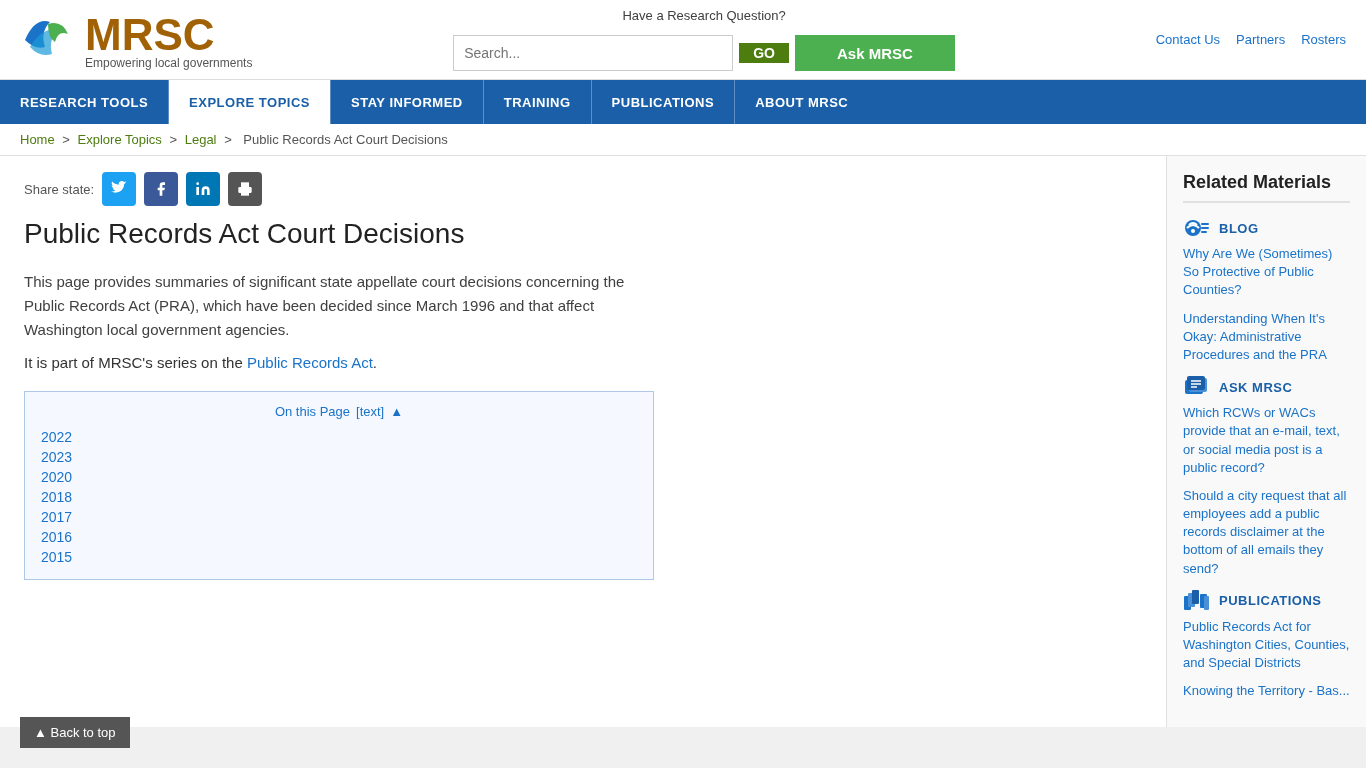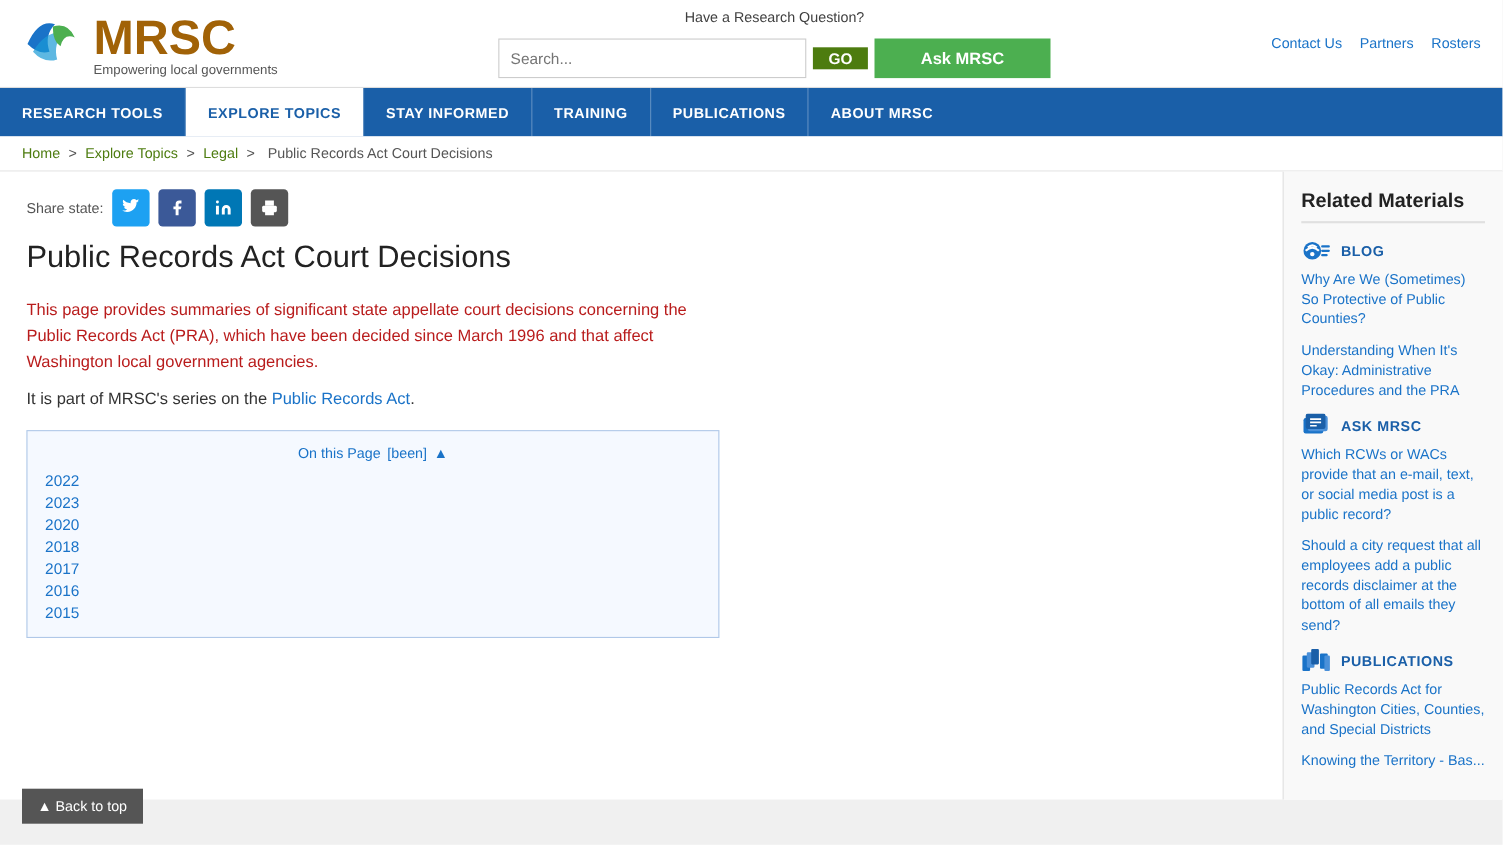--- a/index.html
+++ b/index.html
@@ -154,31 +154,31 @@
         <svg width="16" height="16" viewBox="0 0 24 24" fill="white">
           <polyline points="6 9 6 2 18 2 18 9"></polyline>
           <path d="M6 18H4a2 2 0 01-2-2v-5a2 2 0 012-2h16a2 2 0 012 2v5a2 2 0 01-2 2h-2"></path>
           <rect x="6" y="14" width="12" height="8"></rect>
         </svg>
       </button>
     </div>
 
     <h1 id="page-title">Public Records Act Court Decisions</h1>
 
-    <p id="body-text" class="body-text" style="font-size:15px;line-height:1.6;color:#b91c1c;margin-bottom:12px;max-width:640px;">This page provides summaries of significant state appellate court decisions concerning the Public Records Act (PRA), which have been decided since March 1996 and that affect Washington local government agencies.</p>
+    <p id="body-text" class="body-text" style="font-size:15px;line-height:1.6;color:#404040;margin-bottom:12px;max-width:640px;">This page provides summaries of significant state appellate court decisions concerning the Public Records Act (PRA), which have been decided since March 1996 and that affect Washington local government agencies.</p>
 
     <p id="series-text" class="body-text" style="font-size:15px;color:#333;margin-bottom:20px;max-width:640px;">
       <span>It is part of MRSC's series on the</span>
       <a href="#" style="color:#1a73c8;text-decoration:none;">Public Records Act</a><span>.</span>
     </p>
 
     <div id="toc-box">
       <div id="toc-header">
         <span>On this Page</span>
-        <a href="#">[been]</a>
+        <a href="#">[text]</a>
         <span style="color:#1a73c8;">▲</span>
       </div>
       <div id="toc-links">
 
       <a href="#" class="toc-link">2022</a>
           <a href="#" class="toc-link">2023</a>
           <a href="#" class="toc-link">2020</a>
           <a href="#" class="toc-link">2018</a>
           <a href="#" class="toc-link">2017</a>
           <a href="#" class="toc-link">2016</a>

